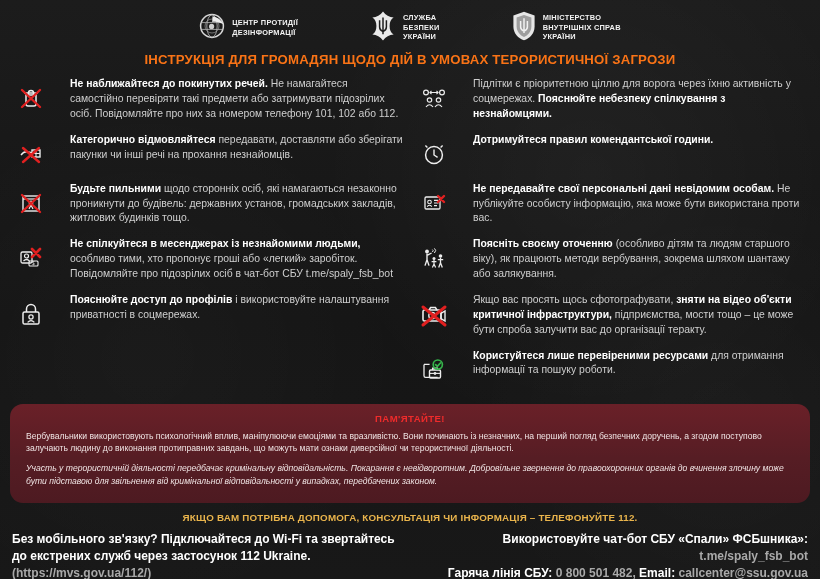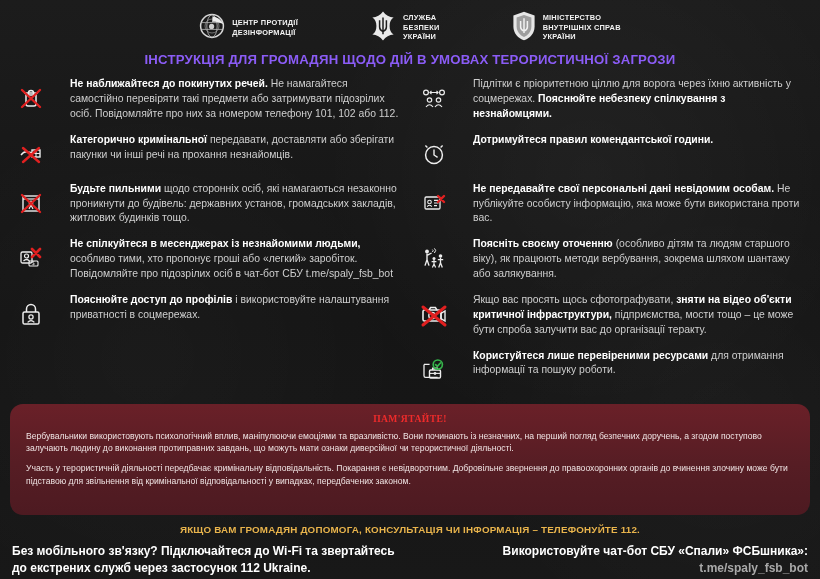--- a/index.html
+++ b/index.html
@@ -31,21 +31,21 @@
   .logo{ display:flex; align-items:center; gap:7px; }
   .logo-mark{ flex:0 0 auto; display:block; }
   .logo-text{
     font-size:7.4px; font-weight:bold; line-height:1.32;
     letter-spacing:.25px; color:#f2f2f2; text-transform:uppercase;
     white-space:pre-line;
   }
 
   
   .title{
-    text-align:center; color:#8b5cf6;
+    text-align:center; color:#f97316;
     font-size:13.2px; font-weight:bold; letter-spacing:.2px;
     margin-top:6px;
   }
 
   
   .columns{ display:flex; margin-top:10px; padding:0 14px; gap:14px; }
   .col{ width:50%; }
   .tip{ display:flex; gap:22px; align-items:flex-start; margin-bottom:11px; }
   .tip-icon{ flex:0 0 34px; width:34px; height:34px; display:flex; align-items:center; justify-content:center; margin-top:4px; }
   .tip-text{ font-size:10.4px; line-height:1.43; color:#dcdcdc; }
@@ -54,26 +54,26 @@
 
   
   .remember{
     margin:6px 10px 0 10px;
     background:linear-gradient(180deg,#6a2028 0%,#561d24 55%,#4d1a21 100%);
     border-radius:13px;
     padding:9px 16px 11px 16px;
   }
   .remember-title{
     text-align:center; color:#ef2b2b; font-weight:bold;
-    font-size:9.6px; letter-spacing:.4px; margin-bottom:6px;font-family:Liberation Serif, serif;
+    font-size:9.6px; letter-spacing:.4px; margin-bottom:6px;
   }
   .remember p{
     font-size:8.6px; line-height:1.5; color:#efe3e3; margin-bottom:7px;
   }
-  .remember p:last-child{ margin-bottom:16px; }
+  .remember p:last-child{ margin-bottom:4px;font-style:italic; }
 
   
   .cta{
     text-align:center; color:#e9b44c; font-size:9.8px;
     font-weight:bold; letter-spacing:.2px; margin-top:9px;
   }
   .cta b{ font-weight:bold; }
 
   
   .footer{
@@ -158,21 +158,21 @@
       <div class="tip">
         <span class="tip-icon">
           <svg width="30" height="30" viewBox="0 0 30 30">
             <path d="M5 16 q3 -4 7 -3 l5 1" fill="none" stroke="#ededed" stroke-width="1.4"></path>
             <rect x="16" y="11" width="8" height="7" fill="none" stroke="#ededed" stroke-width="1.4"></rect>
             <path d="M16 14.5 h8 M20 11 v7" stroke="#ededed" stroke-width="1"></path>
             <path d="M7 9 L23 23 M23 9 L7 23" stroke="#e02020" stroke-width="2.4" stroke-linecap="round"></path>
           </svg>
         </span>
         <span class="tip-text">
-          <b>Категорично кримінальної</b><span class="plain"> передавати, доставляти або зберігати пакунки чи інші речі на прохання незнайомців.</span>
+          <b>Категорично відмовляйтеся</b><span class="plain"> передавати, доставляти або зберігати пакунки чи інші речі на прохання незнайомців.</span>
         </span>
       </div>
 
       <div class="tip">
         <span class="tip-icon">
           <svg width="30" height="30" viewBox="0 0 30 30">
             <rect x="7" y="8" width="16" height="15" fill="none" stroke="#ededed" stroke-width="1.4"></rect>
             <path d="M7 11 h16" stroke="#ededed" stroke-width="1.2"></path>
             <circle cx="15" cy="15" r="1.8" fill="none" stroke="#ededed" stroke-width="1.2"></circle>
             <path d="M15 17 l-2 4 M15 17 l2 4" stroke="#ededed" stroke-width="1.2"></path>
@@ -315,21 +315,21 @@
     </div>
   </div>
 
   <div class="remember">
     <div class="remember-title">ПАМ'ЯТАЙТЕ!</div>
     <p>Вербувальники використовують психологічний вплив, маніпулюючи емоціями та вразливістю. Вони починають із незначних, на перший погляд безпечних доручень, а згодом поступово залучають людину до виконання протиправних завдань, що можуть мати ознаки диверсійної чи терористичної діяльності.</p>
     <p>Участь у терористичній діяльності передбачає кримінальну відповідальність. Покарання є невідворотним. Добровільне звернення до правоохоронних органів до вчинення злочину може бути підставою для звільнення від кримінальної відповідальності у випадках, передбачених законом.</p>
   </div>
 
   <div class="cta">
-    <span>ЯКЩО ВАМ ГРОМАДЯН ДОПОМОГА, КОНСУЛЬТАЦІЯ ЧИ ІНФОРМАЦІЯ – </span><b>ТЕЛЕФОНУЙТЕ 112.</b>
+    <span>ЯКЩО ВАМ ПОТРІБНА ДОПОМОГА, КОНСУЛЬТАЦІЯ ЧИ ІНФОРМАЦІЯ – </span><b>ТЕЛЕФОНУЙТЕ 112.</b>
   </div>
 
   <div class="footer">
     <div class="footer-col left">
       <b>Без мобільного зв'язку? Підключайтеся до Wi-Fi та звертайтесь до екстрених служб через застосунок 112 Ukraine.</b><span class="muted"> (https://mvs.gov.ua/112/)</span>
     </div>
     <div class="footer-col right">
       <div>
         <b>Використовуйте чат-бот СБУ «Спали» ФСБшника»:</b><span class="muted"> t.me/spaly_fsb_bot</span>
       </div>

